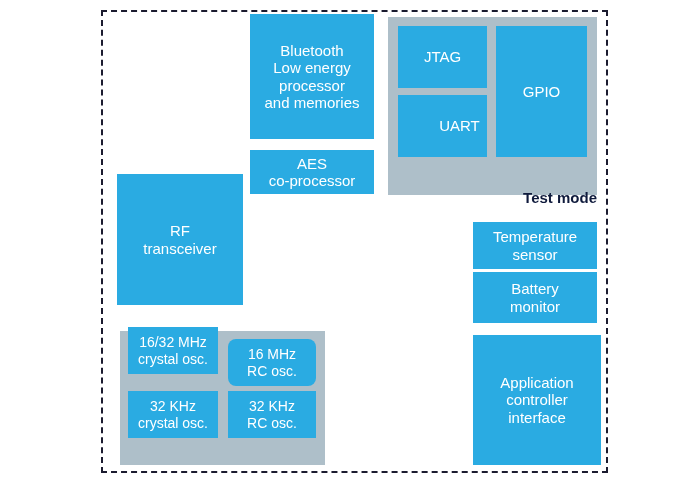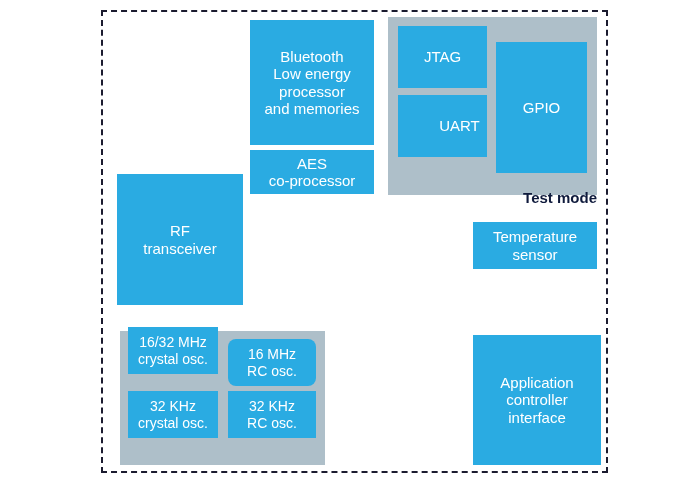--- a/index.html
+++ b/index.html
@@ -53,29 +53,29 @@
     left: 0;
     right: 0;
     text-align: right;
     color: #0f1a3c;
     font-family: "Liberation Sans", sans-serif;
     font-weight: bold;
   }
 
   
   #blk-power-management { left: 117px; top: 19px; width: 126px; height: 127px; font-size: 15px; }
-  #blk-bluetooth        { left: 250px; top: 20px; width: 124px; height: 125px; font-size: 15px; }
+  #blk-bluetooth        { left: 250px; top: 14px; width: 124px; height: 125px; font-size: 15px; }
   #blk-aes              { left: 250px; top: 150px; width: 124px; height: 44px;  font-size: 15px; }
   #blk-rf               { left: 117px; top: 174px; width: 126px; height: 131px; font-size: 15px; }
 
   #group-test-mode      { left: 388px; top: 17px;  width: 209px; height: 178px; }
   #label-test-mode      { top: 172px; font-size: 15px; }
   #blk-jtag             { left: 398px; top: 26px;  width: 89px;  height: 62px;  font-size: 15px; text-align: center; }
   #blk-uart             { left: 398px; top: 95px;  width: 89px;  height: 62px;  font-size: 15px; padding-left: 34px; }
-  #blk-gpio             { left: 496px; top: 26px;  width: 91px;  height: 131px; font-size: 15px; margin-top: 16px; }
+  #blk-gpio             { left: 496px; top: 26px;  width: 91px;  height: 131px; font-size: 15px; }
 
   #blk-temperature      { left: 473px; top: 222px; width: 124px; height: 47px; font-size: 15px; }
   #blk-battery          { left: 473px; top: 272px; width: 124px; height: 51px; font-size: 15px; }
   #blk-application      { left: 473px; top: 335px; width: 128px; height: 130px; font-size: 15px; }
 
   #group-clock          { left: 120px; top: 331px; width: 205px; height: 134px; }
   #blk-osc-1            { left: 128px; top: 327px; width: 90px; height: 47px; font-size: 14px; }
   #blk-osc-2            { left: 228px; top: 339px; width: 88px; height: 47px; font-size: 14px; border-radius: 8px; }
   #blk-osc-3            { left: 128px; top: 391px; width: 90px; height: 47px; font-size: 14px; }
   #blk-osc-4            { left: 228px; top: 391px; width: 88px; height: 47px; font-size: 14px; }
@@ -116,20 +116,24 @@
   </div>
   <div class="blk" id="blk-gpio">
     <span class="lines">GPIO</span>
   </div>
 
   <div class="blk" id="blk-temperature">
     <span class="lines">Temperature
 sensor</span>
   </div>
 
+  <div class="blk" id="blk-battery">
+    <span class="lines">Battery
+monitor</span>
+  </div>
 
   <div class="blk" id="blk-application">
     <span class="lines">Application
 controller
 interface</span>
   </div>
 
   <div class="group" id="group-clock">
     
   </div>

